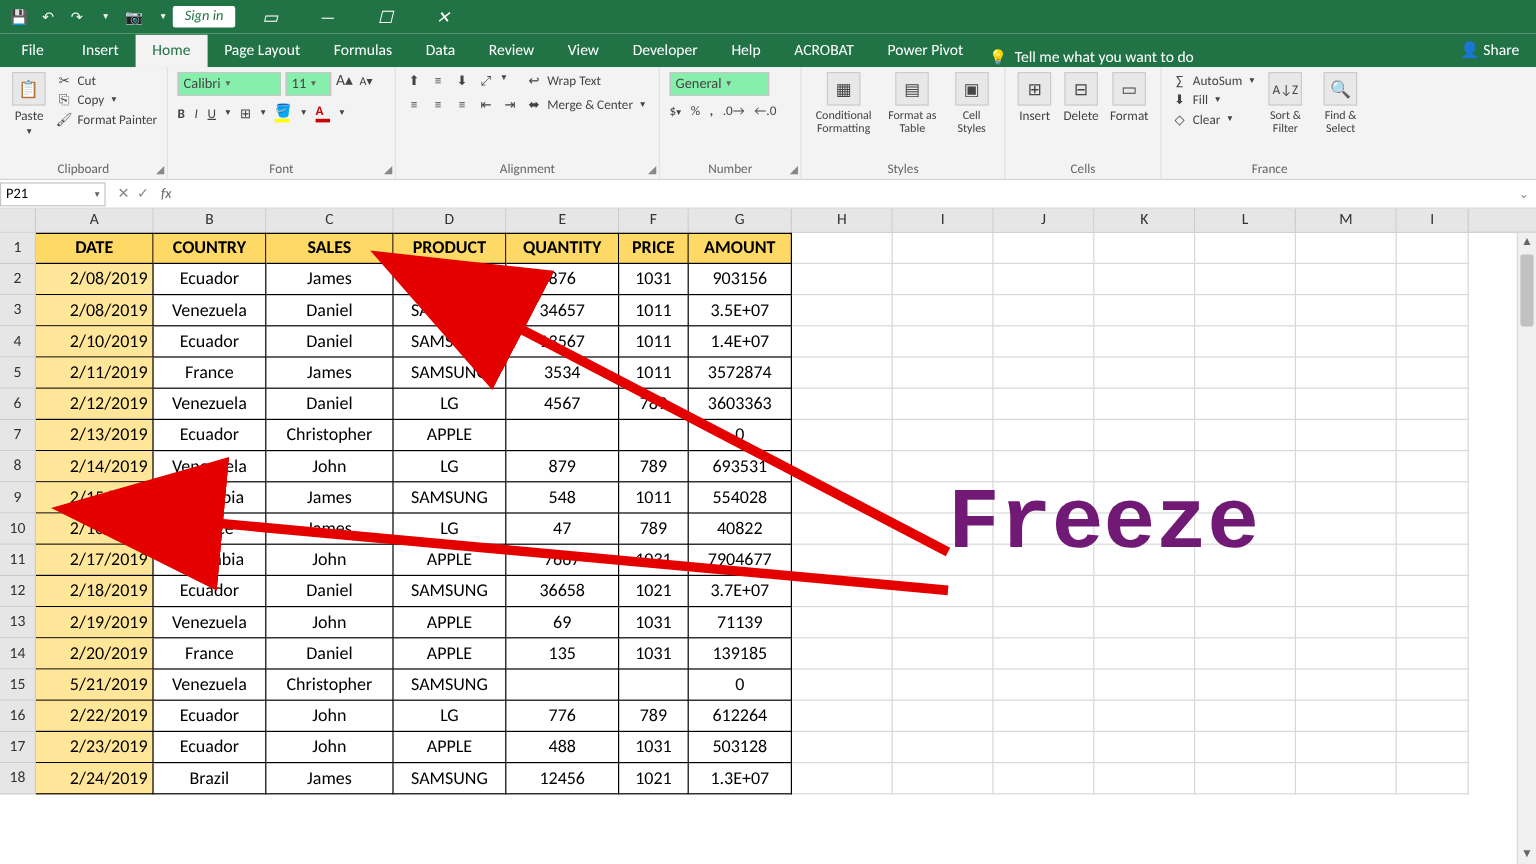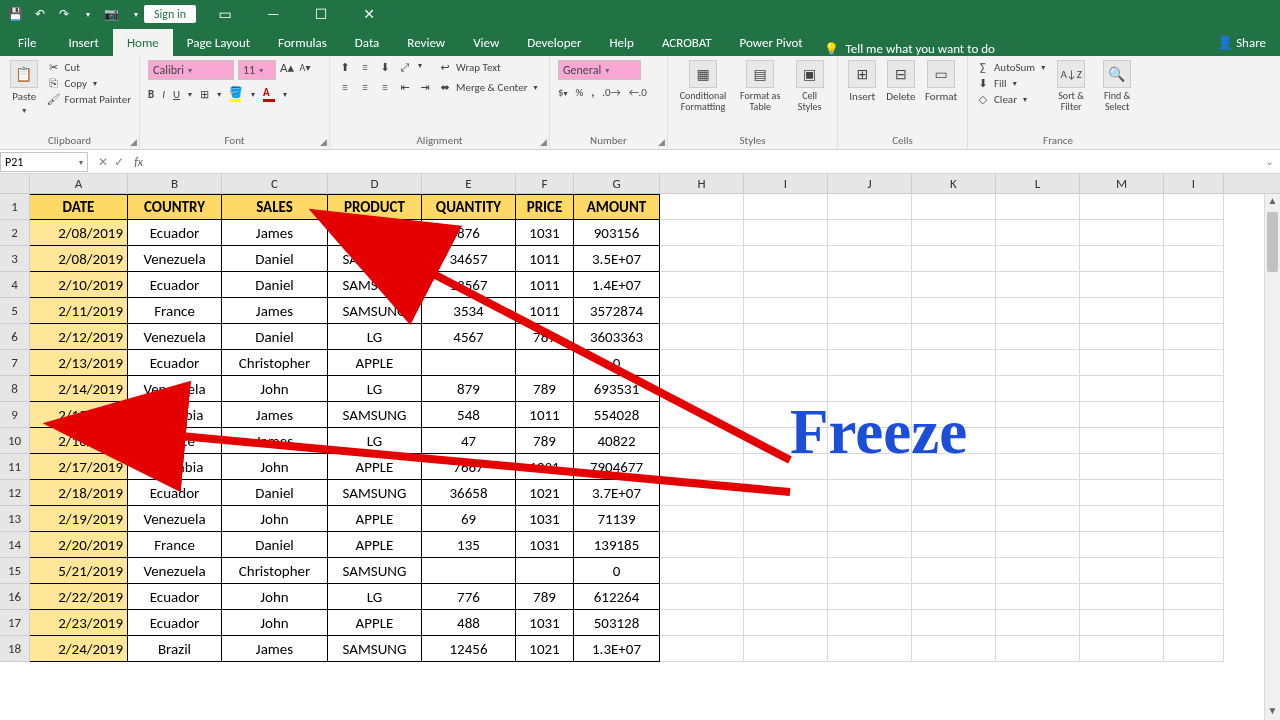--- a/index.html
+++ b/index.html
@@ -3,21 +3,21 @@
 <meta charset="utf-8">
 <style>
 * { box-sizing: border-box; margin: 0; padding: 0; font-family: "Segoe UI", Calibri, sans-serif; }
 body { background: #fff; width: 1280px; height: 720px; overflow: hidden; position: relative; }
 
 
 .titlebar { background: #217346; height: 28px; display: flex; align-items: center; color: #fff; font-size: 12px; }
 .qat { display: flex; align-items: center; gap: 8px; padding-left: 8px; }
 .qat-icon { width: 16px; height: 16px; display: flex; align-items: center; justify-content: center; font-size: 12px; color:#fff; }
 .title-center { flex: 1; text-align: center; }
-.title-right { display: flex; align-items: center; gap: 10px; padding-right: 8px; }
+.title-right { display: flex; align-items: center; gap: 10px; padding-right: 8px; font-style: italic; }
 .signin { background: #fff; color: #217346; padding: 2px 10px; font-size: 12px; border-radius: 2px; }
 .win-btn { width: 38px; text-align: center; font-size: 14px; }
 
 
 .tabs { background: #217346; height: 28px; display: flex; align-items: flex-end; color: #fff; font-size: 13px; }
 .tab { padding: 6px 14px; cursor: pointer; }
 .tab.file { padding: 6px 18px; }
 .tab.active { background: #f3f3f3; color: #217346; }
 .tellme { flex:1; padding-left:8px; display:flex; align-items:center; gap:6px; }
 .tellme .bulb { font-size:12px; }
@@ -27,21 +27,21 @@
 .ribbon { background: #f3f3f3; border-bottom: 1px solid #d4d4d4; height: 94px; display: flex; font-size: 11px; color:#444; }
 .group { border-right: 1px solid #e1e1e1; padding: 4px 8px 2px 8px; display: flex; flex-direction: column; justify-content: space-between; position:relative; }
 .group-label { text-align: center; font-size: 11px; color: #666; padding-top: 2px; }
 .group-body { flex:1; display:flex; align-items:flex-start; gap:6px; }
 .dlauncher { position:absolute; right:2px; bottom:2px; font-size:9px; color:#888; }
 .big-btn { display:flex; flex-direction:column; align-items:center; justify-content:center; width:42px; text-align:center; gap:2px; }
 .big-btn .ico { width:28px; height:28px; background:#e8e8e8; border:1px solid #ccc; display:flex; align-items:center; justify-content:center; font-size:14px; }
 .stack { display:flex; flex-direction:column; gap:2px; justify-content:center; }
 .stack-row { display:flex; align-items:center; gap:4px; font-size:11px; white-space:nowrap; }
 .mini-ico { width:14px; height:14px; display:inline-flex; align-items:center; justify-content:center; font-size:11px; }
-.combo { height:20px; border:1px solid #c5c5c5; background:#f9a8d4; display:flex; align-items:center; padding:0 4px; font-size:12px; }
+.combo { height:20px; border:1px solid #c5c5c5; background:#86efac; display:flex; align-items:center; padding:0 4px; font-size:12px; }
 .combo .arr { margin-left:4px; font-size:8px; color:#666; }
 
 
 .fbar { height: 24px; border-bottom:1px solid #d4d4d4; display:flex; align-items:center; background:#fff; }
 .namebox { width:88px; border:1px solid #c5c5c5; height:20px; margin-left:0; display:flex; align-items:center; padding:0 4px; font-size:12px; justify-content:space-between; }
 .fx-btns { display:flex; gap:6px; padding:0 10px; color:#888; font-size:12px; }
 .fx-label { font-style:italic; font-size:12px; color:#666; padding-right:6px; }
 .formula-input { flex:1; height:20px; border:none; font-size:12px; padding:0 4px; }
 
 
@@ -60,21 +60,21 @@
 
 .cA{width:98px}.cB{width:94px}.cC{width:106px}.cD{width:94px}.cE{width:94px}.cF{width:58px}.cG{width:86px}
 .cH,.cI,.cJ,.cK,.cL,.cM{width:84px}.cN{width:60px}
 
 .vscroll { position:absolute; right:0; top:194px; bottom:0; width:16px; background:#f0f0f0; border-left:1px solid #dadada; }
 .vscroll .thumb { position:absolute; left:2px; right:2px; top:18px; height:60px; background:#c1c1c1; border-radius:2px; }
 .vscroll .arr-up, .vscroll .arr-dn { position:absolute; left:0; right:0; height:16px; text-align:center; font-size:10px; color:#666; }
 .vscroll .arr-up{top:0}.vscroll .arr-dn{bottom:0}
 
 .overlay { position:absolute; pointer-events:none; }
-.freeze-text { position:absolute; color:#1d4ed8; font-family: Liberation Serif, serif; font-size:63px; font-weight:bold; left:790px; top:396px; }
+.freeze-text { position:absolute; color:#701a75; font-family: Liberation Mono, monospace; font-size:72px; font-weight:bold; left:790px; top:396px; }
 .arrow { stroke:#e50000; fill:#e50000; }
 </style>
 </head>
 <body>
 
 <div class="titlebar">
   <div class="qat">
     <span class="qat-icon">💾</span>
     <span class="qat-icon">↶</span>
     <span class="qat-icon">↷</span>

